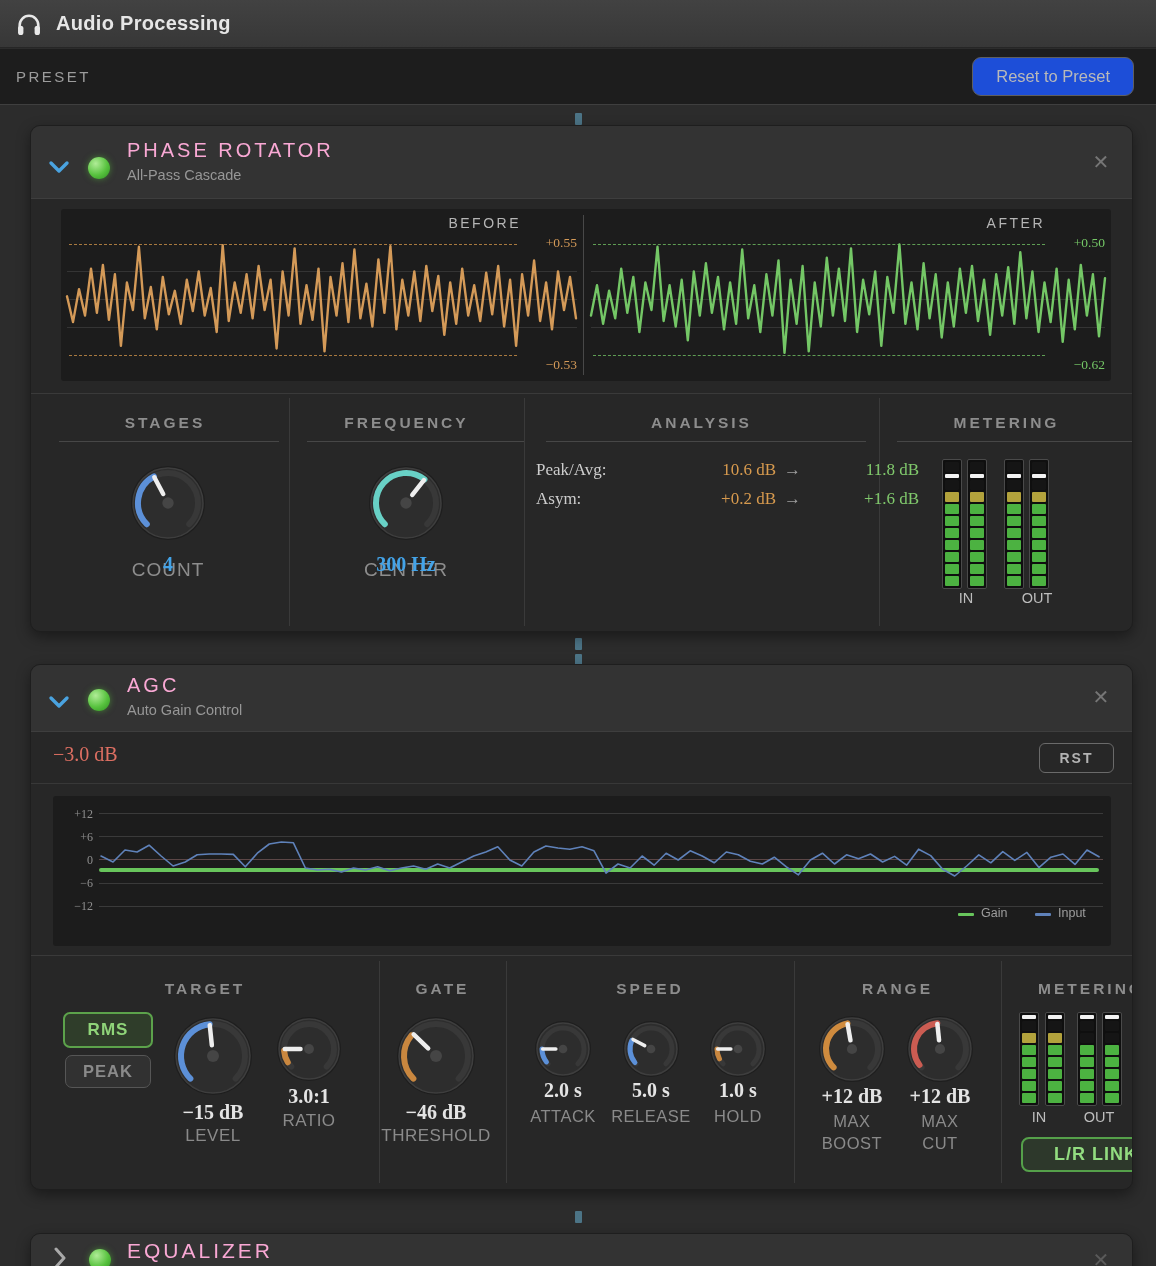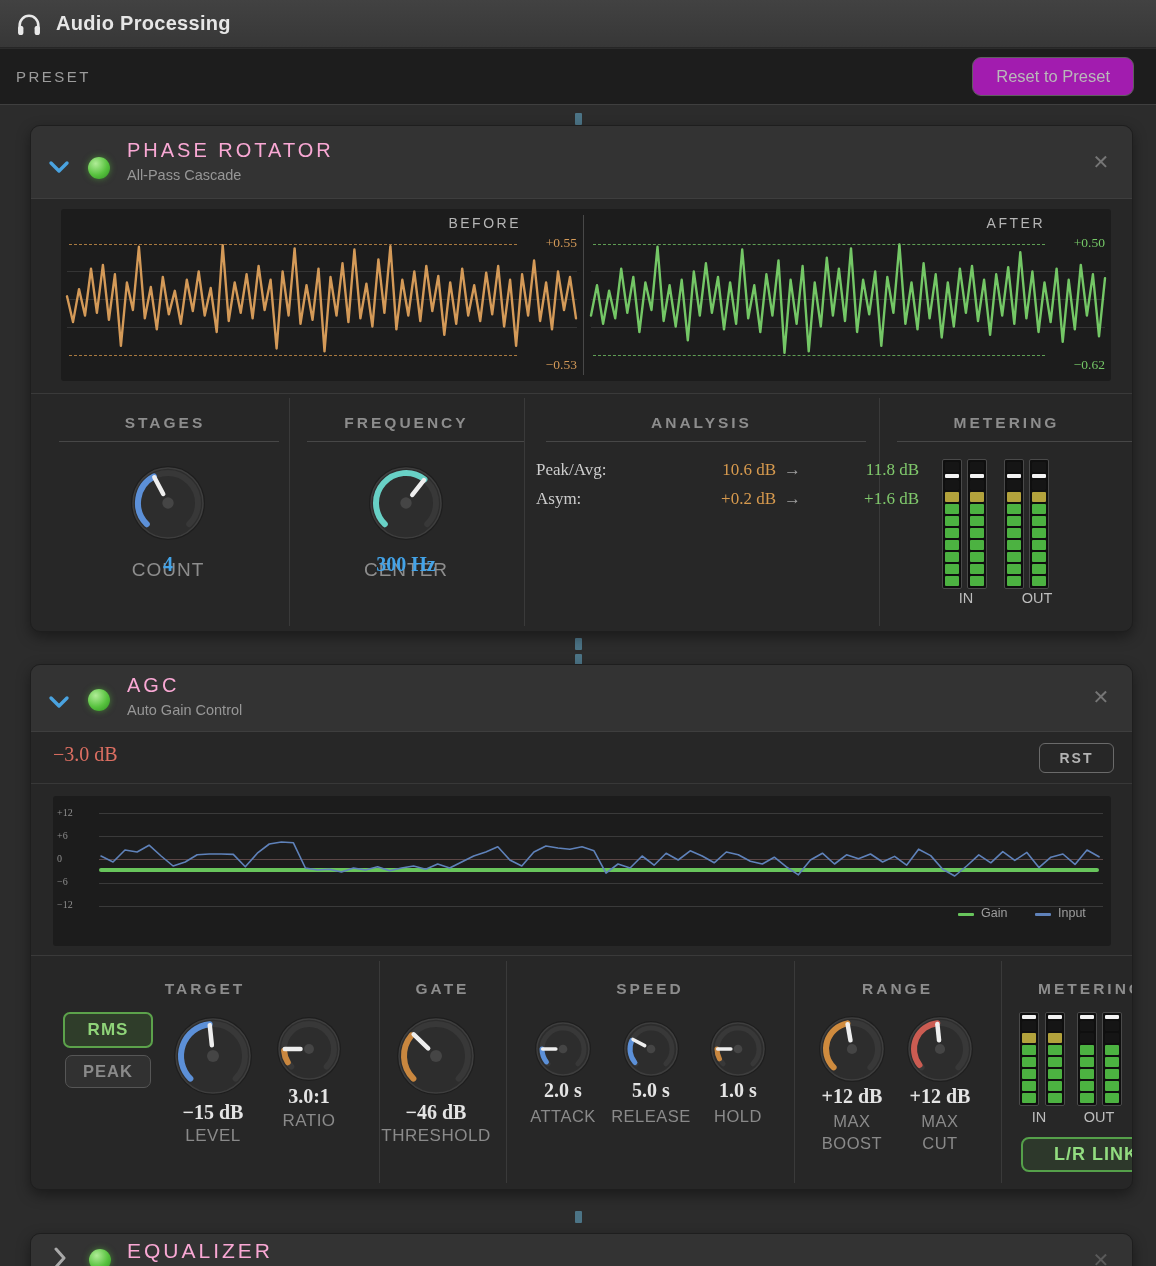--- a/index.html
+++ b/index.html
@@ -18,21 +18,21 @@
   .presetbar{position:absolute;top:49px;left:0;right:0;height:56px;background:#1d1d1d;
     border-bottom:1px solid #3f3f3f;display:flex;align-items:center;padding:0 16px;box-sizing:border-box}
   .preset-label{color:#9c9c9c;font-size:15px;letter-spacing:2.5px;margin-right:20px}
   .dropdown{height:35px;width:255px;border-radius:7px;cursor:default;box-sizing:border-box;
     background:linear-gradient(#787878,#4e4e4e 45%,#3e3e3e);border:1px solid #252525;
     box-shadow:inset 0 1px 0 rgba(255,255,255,.28),0 1px 2px rgba(0,0,0,.5);
     display:flex;align-items:center;justify-content:center;gap:12px;padding:0 12px;
     color:#0e0e0e;font-weight:bold;font-size:16.5px}
   .dd-arrows{display:flex;flex-direction:column;align-items:center;color:#f3f3f3;font-size:8px;line-height:7px}
   .reset-btn{margin-left:auto;margin-right:6px;height:37px;padding:0 23px;border:1px solid #5f5f5f;
-    border-radius:9px;background:#a21caf;color:#b9b9b9;font-size:16.5px;display:flex;align-items:center}
+    border-radius:9px;background:#1d4ed8;color:#b9b9b9;font-size:16.5px;display:flex;align-items:center}
 
   
   .card{position:absolute;left:30px;width:1103px;background:#272727;border-radius:10px;
     overflow:hidden;border:1px solid #1e1e1e;box-shadow:0 5px 14px rgba(0,0,0,.4);box-sizing:border-box}
   .card-header{position:absolute;left:0;right:0;top:0;background:#333333;border-bottom:1px solid #3e3e3e}
   .card-title{position:absolute;color:#f9a8d4;font-size:20px;font-weight:normal;letter-spacing:3px}
   .card-subtitle{position:absolute;color:#979797;font-size:14.5px}
   .close-x{position:absolute;color:#767676;font-size:20px;line-height:20px;width:24px;text-align:center}
   .status-dot{position:absolute;width:22px;height:22px;border-radius:50%;
     background:radial-gradient(circle at 35% 30%,#b0ec97,#57c23e 55%,#2f8f22);
@@ -68,21 +68,21 @@
   .meters{position:absolute;display:flex}
   .meter-bar{width:20px;border:1px solid #4a4a4a;background:#0f0f0f;padding:2px;
     display:flex;flex-direction:column;gap:2px;border-radius:2px;box-sizing:border-box;height:fit-content}
   .meter-bar>div{border-radius:1px}
   .meter-lab{position:absolute;color:#bdbdbd;font-size:14.5px;text-align:center;width:80px}
 
   
   .gain-readout{position:absolute;color:#dd6f62;font-size:20px}
   .rst-btn{position:absolute;border:1px solid #6a6a6a;border-radius:6px;color:#b3b3b3;
     font-size:14px;font-weight:bold;letter-spacing:2px;display:flex;align-items:center;justify-content:center}
-  .tick{position:absolute;color:#8f8f8f;font-size:10px;text-align:left;width:36px}
+  .tick{position:absolute;color:#8f8f8f;font-size:12px;text-align:right;width:36px}
   .gridline{position:absolute;height:1px;background:#3a3a3a}
   .gridline.zero{background:#5c4747}
   .gainline{position:absolute;height:4px;border-radius:2px}
   .legend-swatch{position:absolute;height:3px;width:16px;border-radius:1px}
   .legend-label{position:absolute;color:#9d9d9d;font-size:12.5px}
   .toggle-on{position:absolute;border:2px solid #5ca24b;border-radius:7px;background:#2f3d2a;
     color:#8fd479;font-size:17px;font-weight:bold;letter-spacing:1px;display:flex;align-items:center;justify-content:center;box-sizing:border-box}
   .toggle-off{position:absolute;border:1px solid #565656;border-radius:7px;background:#313131;
     color:#8a8a8a;font-size:16.5px;font-weight:bold;letter-spacing:1px;display:flex;align-items:center;justify-content:center;box-sizing:border-box}
   .link-btn{position:absolute;border:2px solid #55a04a;border-radius:8px;background:rgba(86,160,70,.14);

